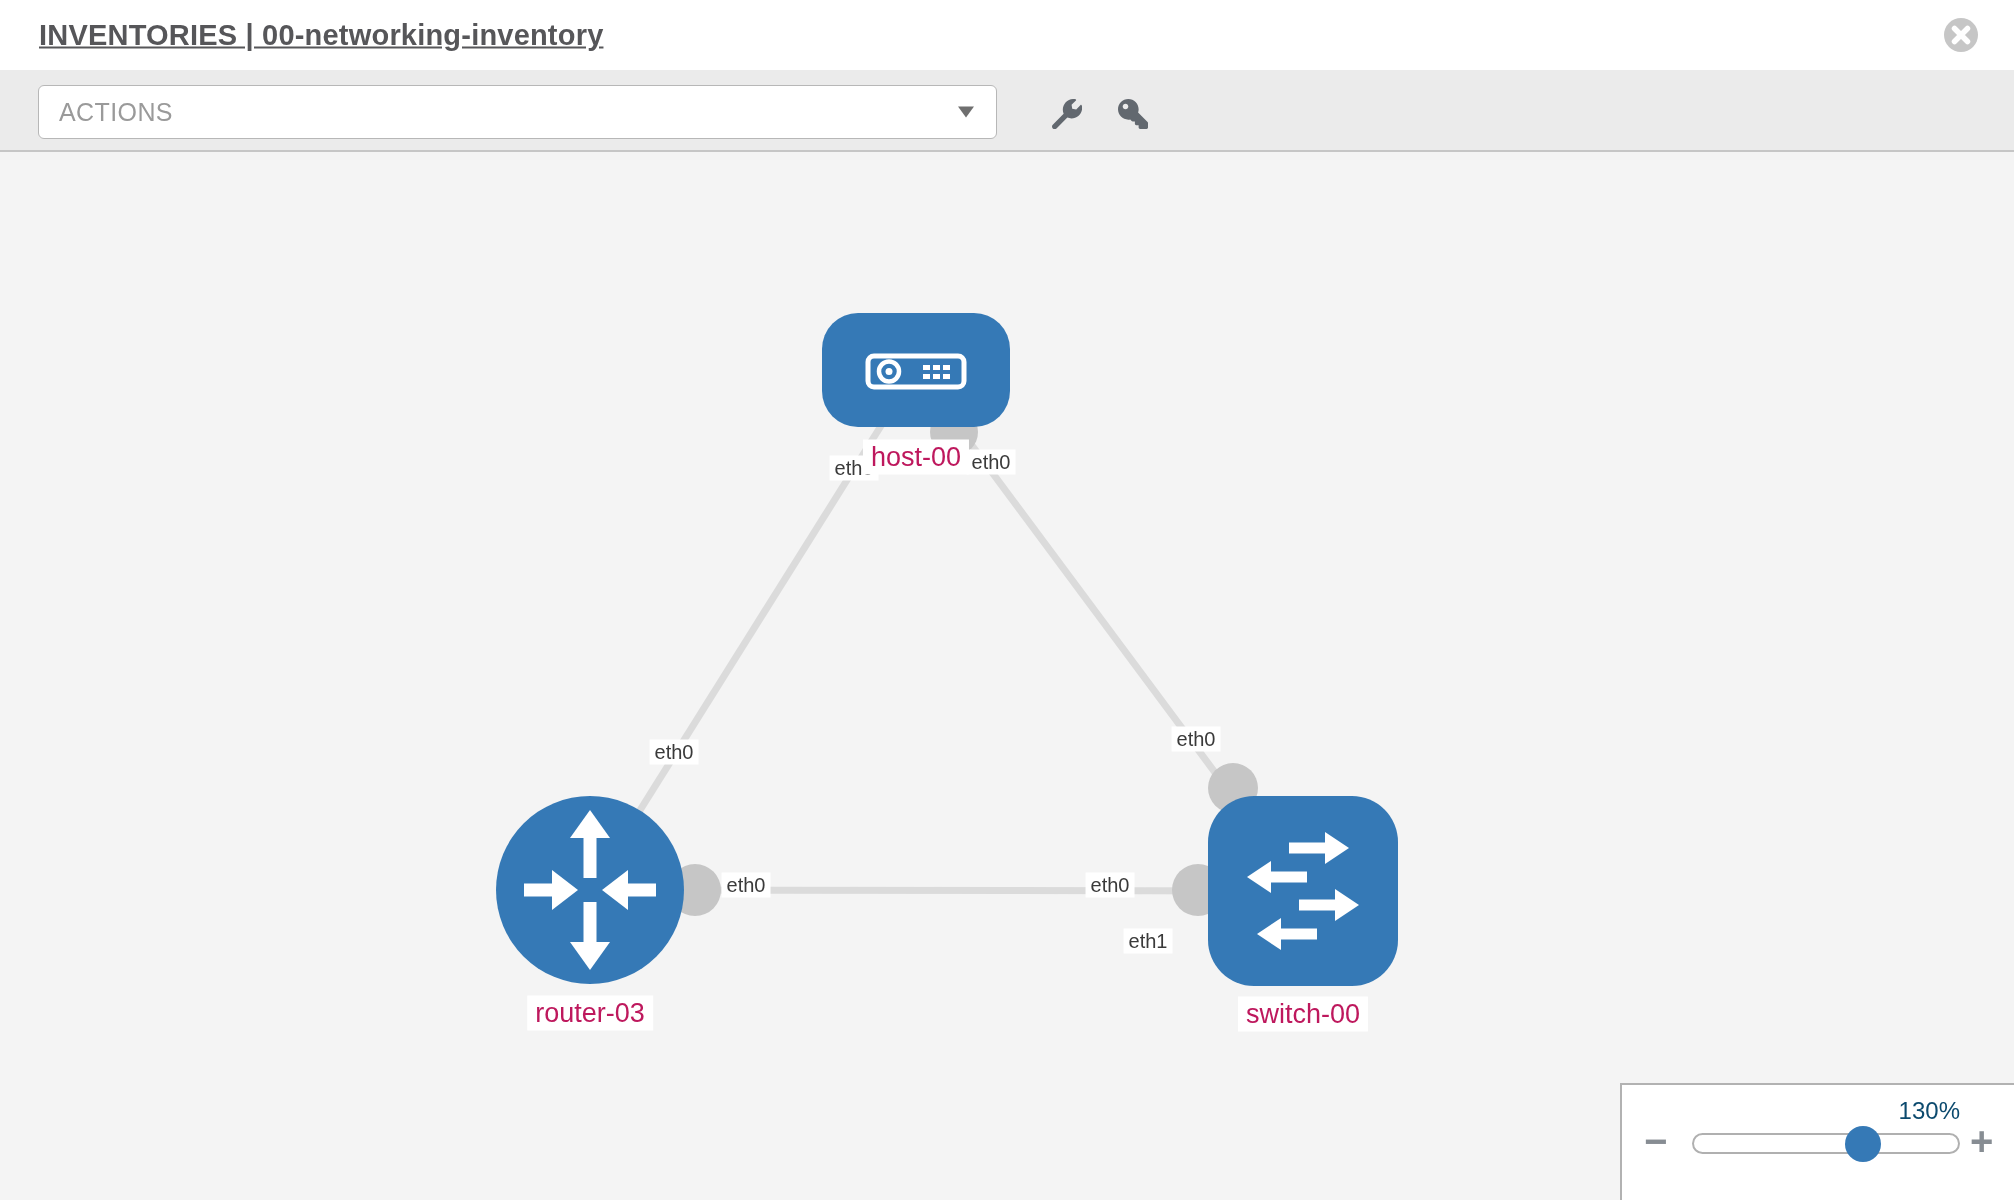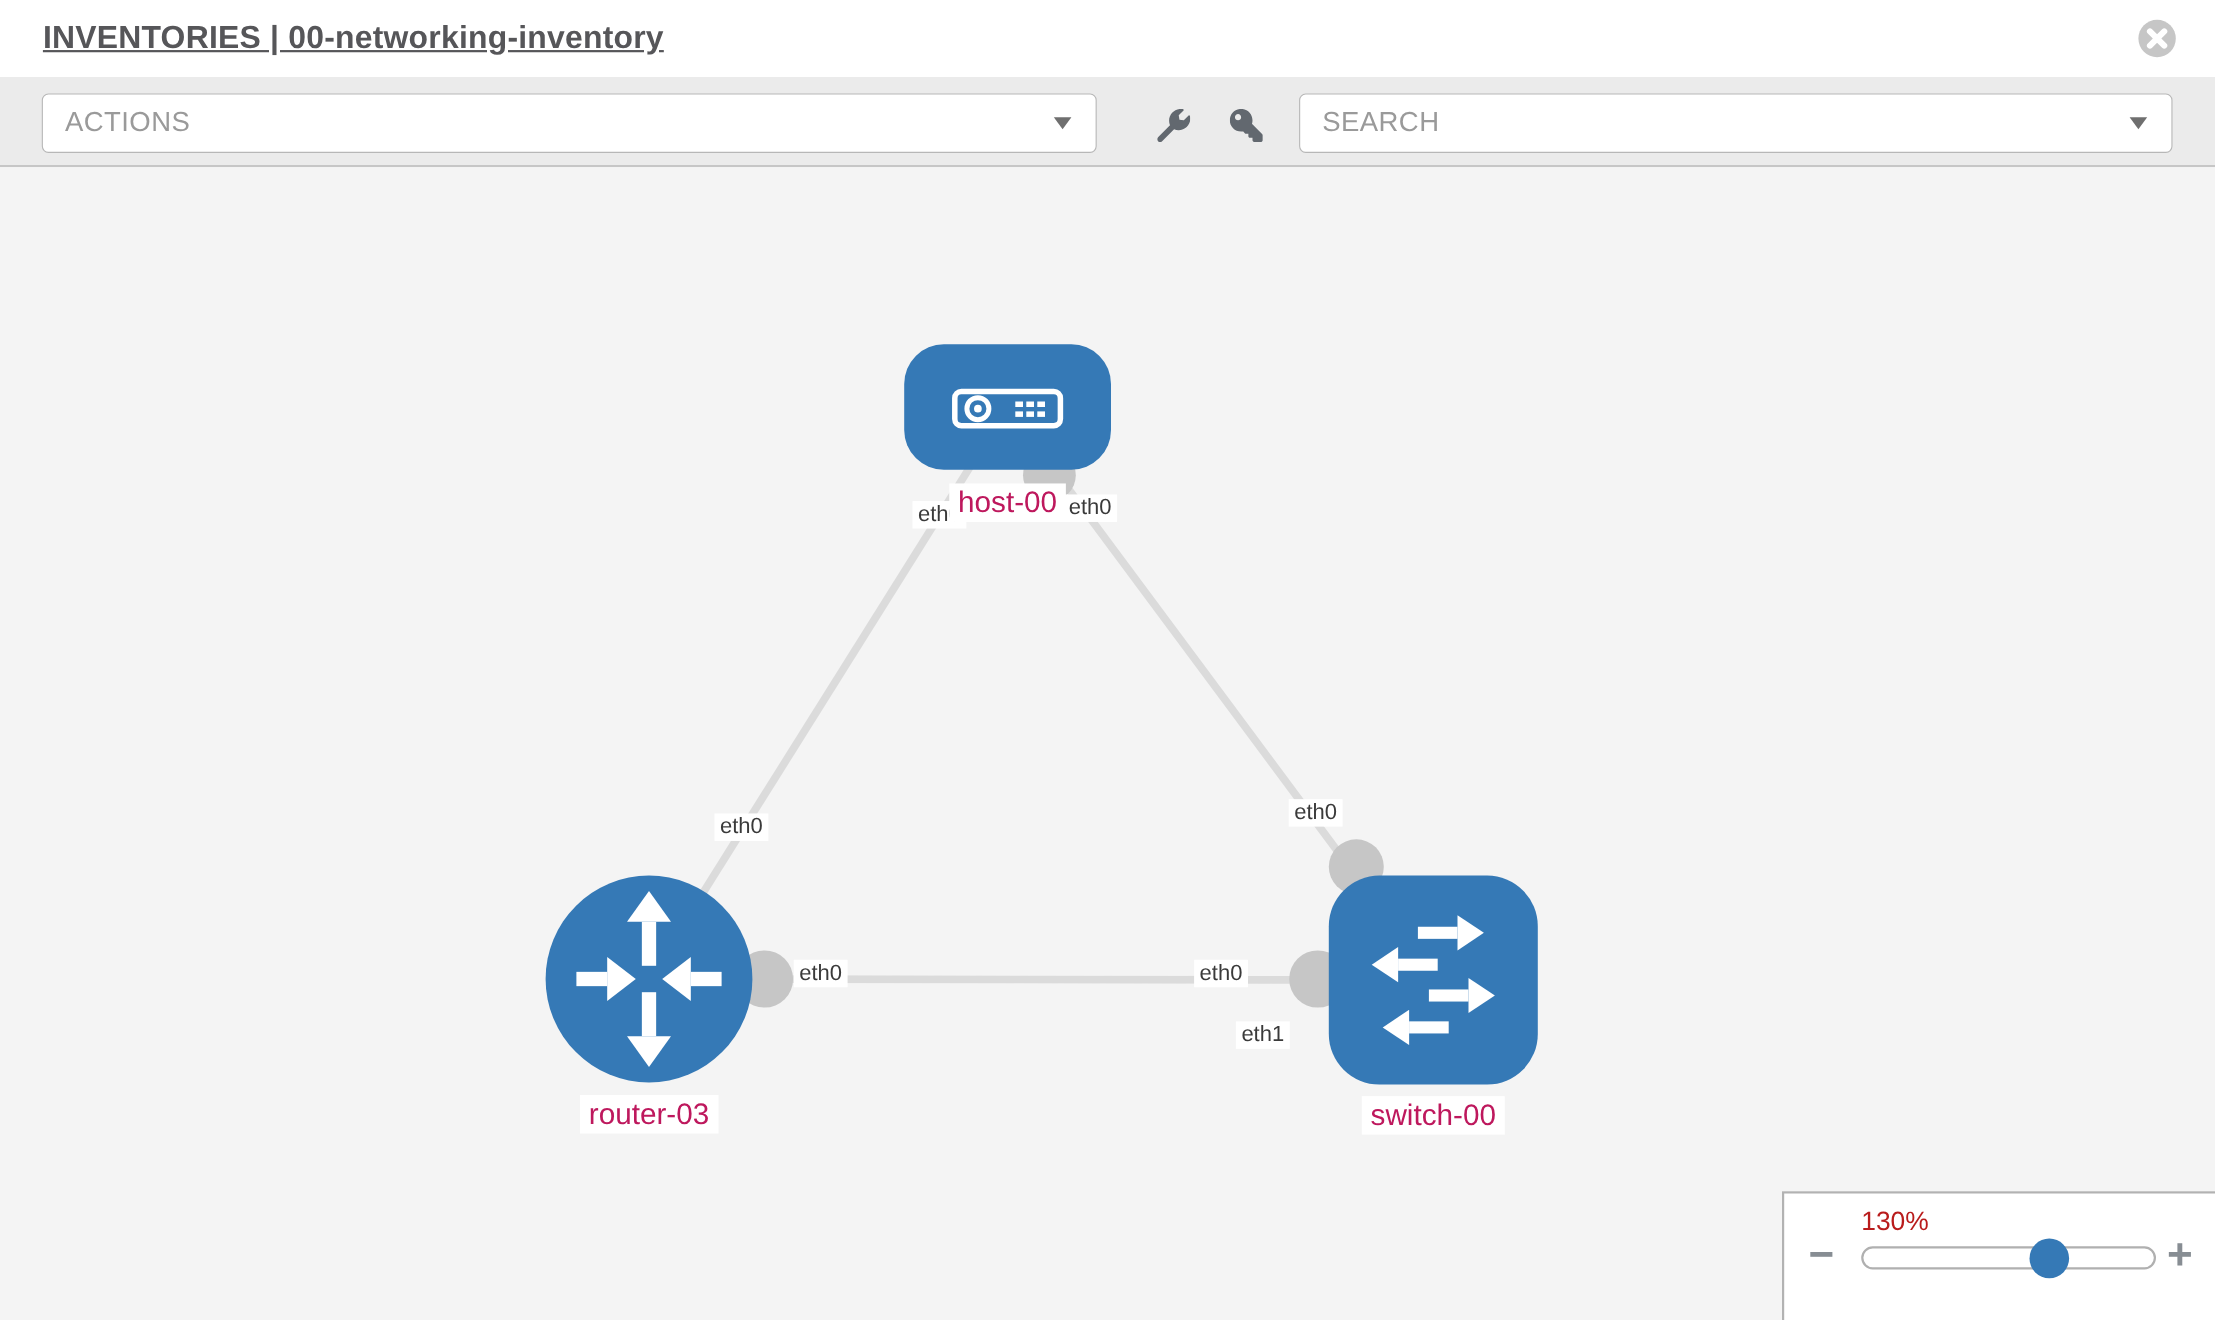--- a/index.html
+++ b/index.html
@@ -34,22 +34,22 @@
   .endpoint{fill:#c6c6c6;}
   .nodefill{fill:#3579b6;}
   #chips{position:absolute;left:0;top:0;width:100%;height:100%;pointer-events:none;}
   .chip{position:absolute;transform:translate(-50%,-50%);background:#fff;
     padding:1px 5px;white-space:nowrap;}
   .chip.interface{font-size:20px;color:#3a3a3a;}
   .chip.node{font-size:27px;color:#be185d;padding:2px 8px;}
   
   .zoom-panel{position:absolute;left:1620px;top:931px;width:400px;height:135px;
     background:#fff;border:2px solid #b2b2b2;box-sizing:border-box;}
-  .zoom-value{position:absolute;left:70px;top:12px;width:268px;text-align:left;
-    font-size:24px;color:#b91c1c;}
+  .zoom-value{position:absolute;left:70px;top:12px;width:268px;text-align:right;
+    font-size:24px;color:#0c4a6e;}
   .zoom-minus{position:absolute;left:22px;top:36px;font-size:40px;font-weight:700;
     color:#878d93;cursor:pointer;line-height:40px;}
   .zoom-plus{position:absolute;left:348px;top:36px;font-size:40px;font-weight:700;
     color:#878d93;cursor:pointer;line-height:40px;}
   .zoom-track{position:absolute;left:70px;top:48px;width:268px;height:21px;
     border:2px solid #b0b0b0;border-radius:12px;background:#fff;box-sizing:border-box;cursor:pointer;}
   .zoom-handle{position:absolute;top:50%;width:36px;height:36px;border-radius:50%;
     background:#3579b6;transform:translate(-50%,-50%);cursor:grab;}
 </style>
 </head>
@@ -77,24 +77,20 @@
     </svg>
   </div>
   <div class="tool-btn tool-key">
     <svg width="30" height="30" viewBox="0 0 512 512">
       <g transform="scale(-1,1) translate(-512,0)">
         <path fill="#62686f" d="M512 176.001C512 273.203 433.202 352 336 352c-11.22 0-22.19-1.062-32.827-3.069l-24.012 27.014A23.999 23.999 0 0 1 261.223 384H224v40c0 13.255-10.745 24-24 24h-40v40c0 13.255-10.745 24-24 24H24c-13.255 0-24-10.745-24-24v-78.059c0-6.365 2.529-12.47 7.029-16.971l161.802-161.802C163.108 219.656 160 198.169 160 176 160 78.798 238.797.001 335.999 0 433.488-.001 512 78.511 512 176.001zM336 128c0 26.51 21.49 48 48 48s48-21.49 48-48-21.49-48-48-48-48 21.49-48 48z"></path>
       </g>
     </svg>
   </div>
 
-  <div class="dropdown dd-search">
-    <span class="dd-label">SEARCH</span>
-    <span class="caret"></span>
-  </div>
 </div>
 
 <div class="canvas">
   <svg id="topo-svg" width="2014" height="1048" viewBox="0 0 2014 1048">
     <defs>
       <g id="icon-host">
         <rect x="-48" y="-14" width="96" height="31" rx="6" fill="none" stroke="#fff" stroke-width="5"></rect>
         <circle cx="-27" cy="1.5" r="10" fill="none" stroke="#fff" stroke-width="4.5"></circle>
         <circle cx="-27" cy="1.5" r="3.5" fill="#fff"></circle>
         <g fill="#fff">

